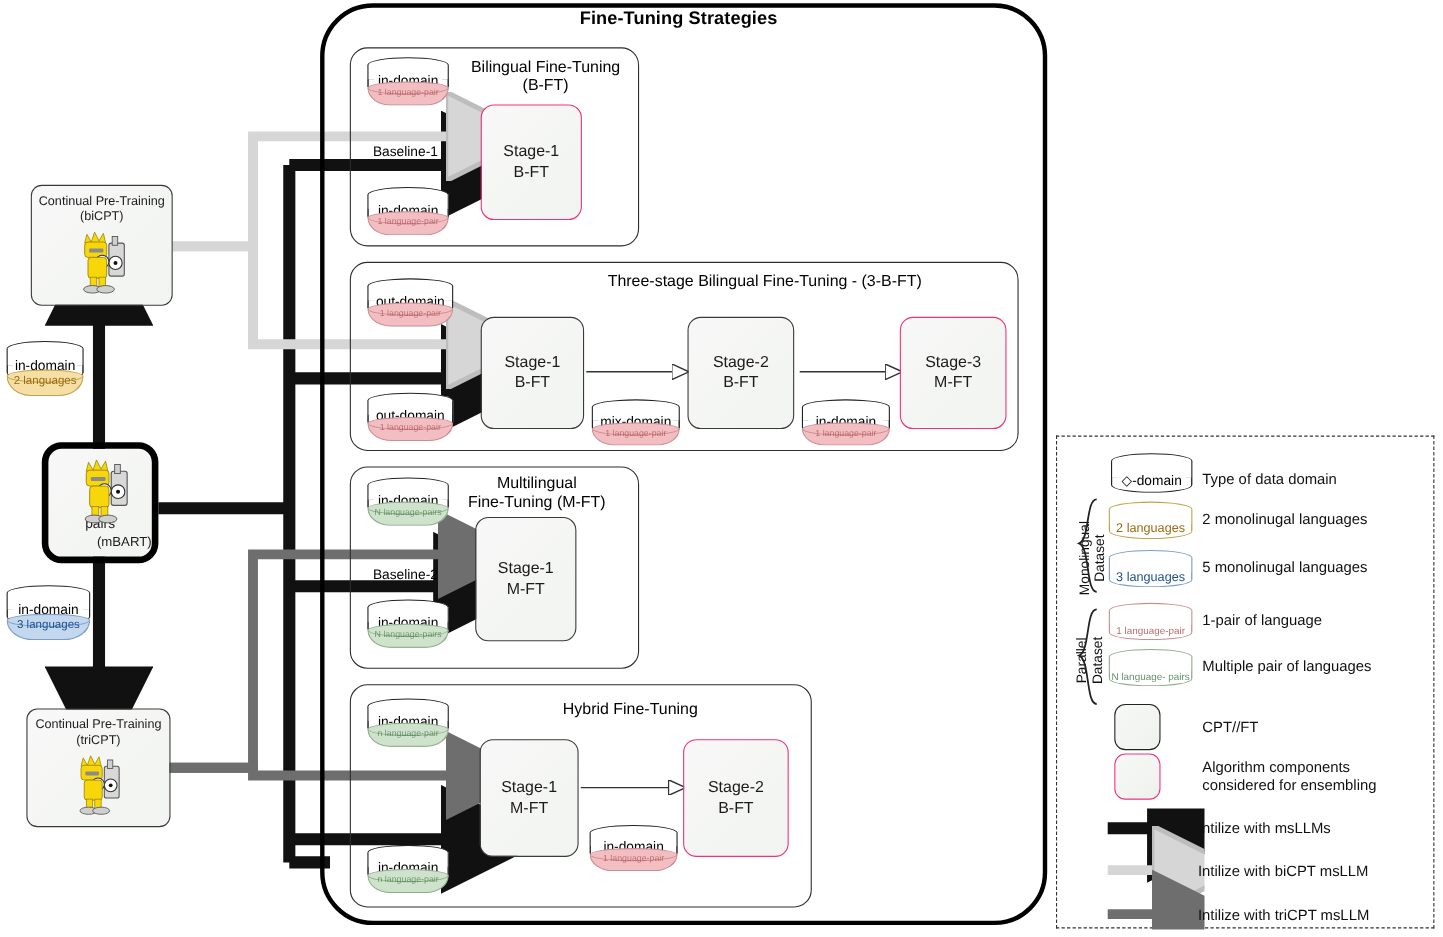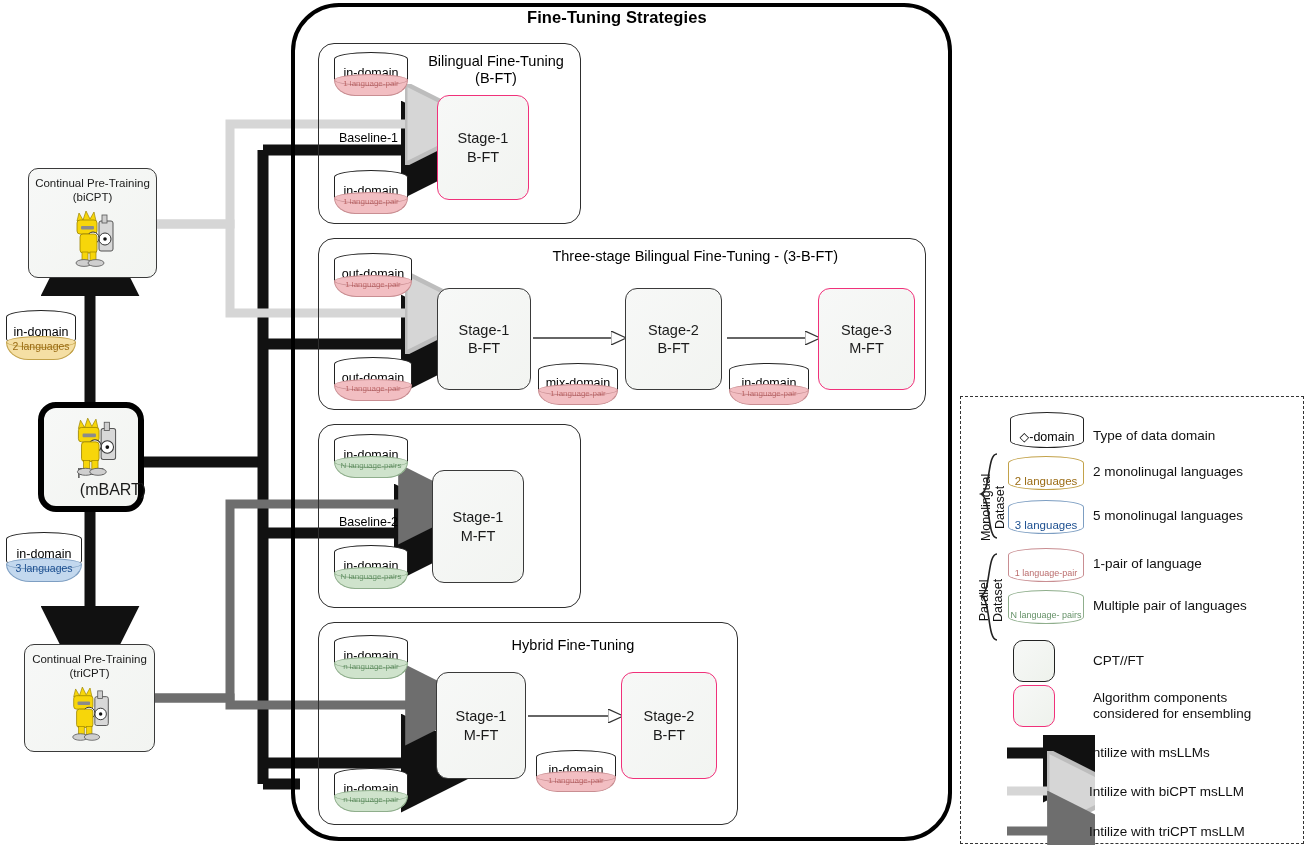--- a/index.html
+++ b/index.html
@@ -251,21 +251,21 @@
           <rect x="12" y="19" width="13" height="3.6" rx="1" fill="#8b8b8b"></rect>
           <rect x="11" y="27" width="17" height="19" rx="3" fill="#f7d60a" stroke="#9c8400" stroke-width=".8"></rect>
           <rect x="13" y="45" width="6" height="9" fill="#f7d60a" stroke="#9c8400" stroke-width=".7"></rect>
           <rect x="21" y="45" width="6" height="9" fill="#f7d60a" stroke="#9c8400" stroke-width=".7"></rect>
           <ellipse cx="15" cy="56" rx="8" ry="3.4" fill="#cfcfcf" stroke="#555" stroke-width=".8"></ellipse>
           <ellipse cx="27" cy="56" rx="8" ry="3.4" fill="#cfcfcf" stroke="#555" stroke-width=".8"></ellipse>
         </g>
       </svg>
     </div>
     <span class="ln" style="font-size:12.5px;">pairs</span>
-    <span class="ln" style="font-size:16px;margin-left:44px;">(mBART)</span>
+    <span class="ln" style="font-size:12px;margin-left:44px;">(mBART)</span>
   </div>
 
   <div class="cyl" style="left:6px; top:532px; width:76px; height:58px;">
     <div class="top"></div>
     <div class="body" style="height:22px;"></div>
     <div class="bot" style="top:22px;"></div>
     <div class="name" style="top:15px;">in-domain</div>
     <div class="disc blue-fill blue-edge" style="top:32px; height:18px;"></div>
     <div class="disc-top blue-fill blue-edge" style="top:26px;"></div>
     <div class="sub blue-txt" style="top:30px; font-size:10.5px; opacity:1;">3 languages</div>
@@ -381,20 +381,24 @@
     <div class="disc-top pink-fill pink-edge" style="top:21px;"></div>
     <div class="sub pink-txt" style="top:26px;">1 language-pair</div>
   </div>
 
   <div class="rbox pink" style="left:818px; top:288px; width:97px; height:102px;">
     <span class="ln">Stage-3</span>
     <span class="ln">M-FT</span>
   </div>
 
   <div class="panel" style="left:318px; top:424px; width:263px; height:184px;"></div>
+  <div class="panel-title" style="left:398px; top:432px; width:180px;">
+    <span>Multilingual</span><br>
+    <span>Fine-Tuning (M-FT)</span>
+  </div>
 
   <div class="cyl" style="left:334px; top:434px; width:74px; height:54px;">
     <div class="top"></div>
     <div class="body" style="height:20px;"></div>
     <div class="bot" style="top:20px;"></div>
     <div class="name" style="top:14px;">in-domain</div>
     <div class="disc green-fill green-edge" style="top:28px; height:16px;"></div>
     <div class="disc-top green-fill green-edge" style="top:22px;"></div>
     <div class="sub green-txt" style="top:27px;">N language-pairs</div>
   </div>

